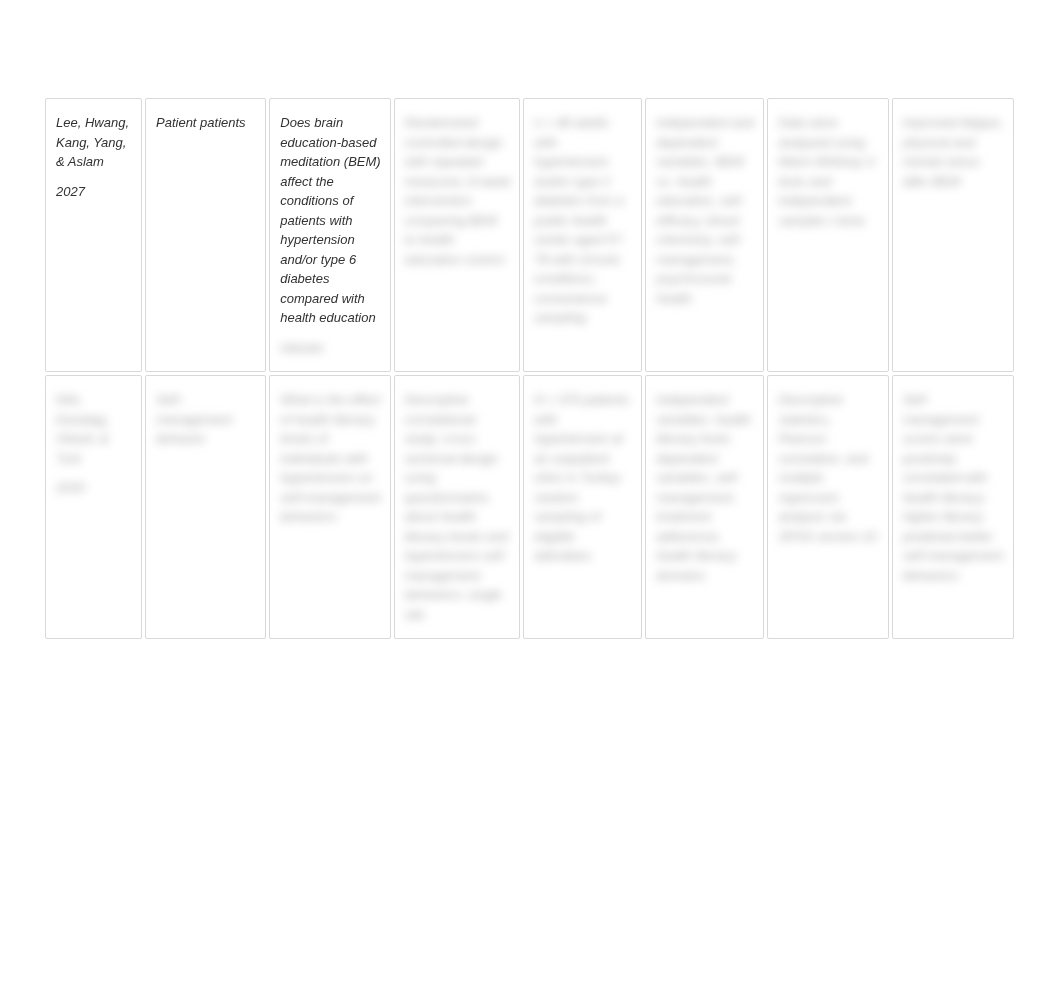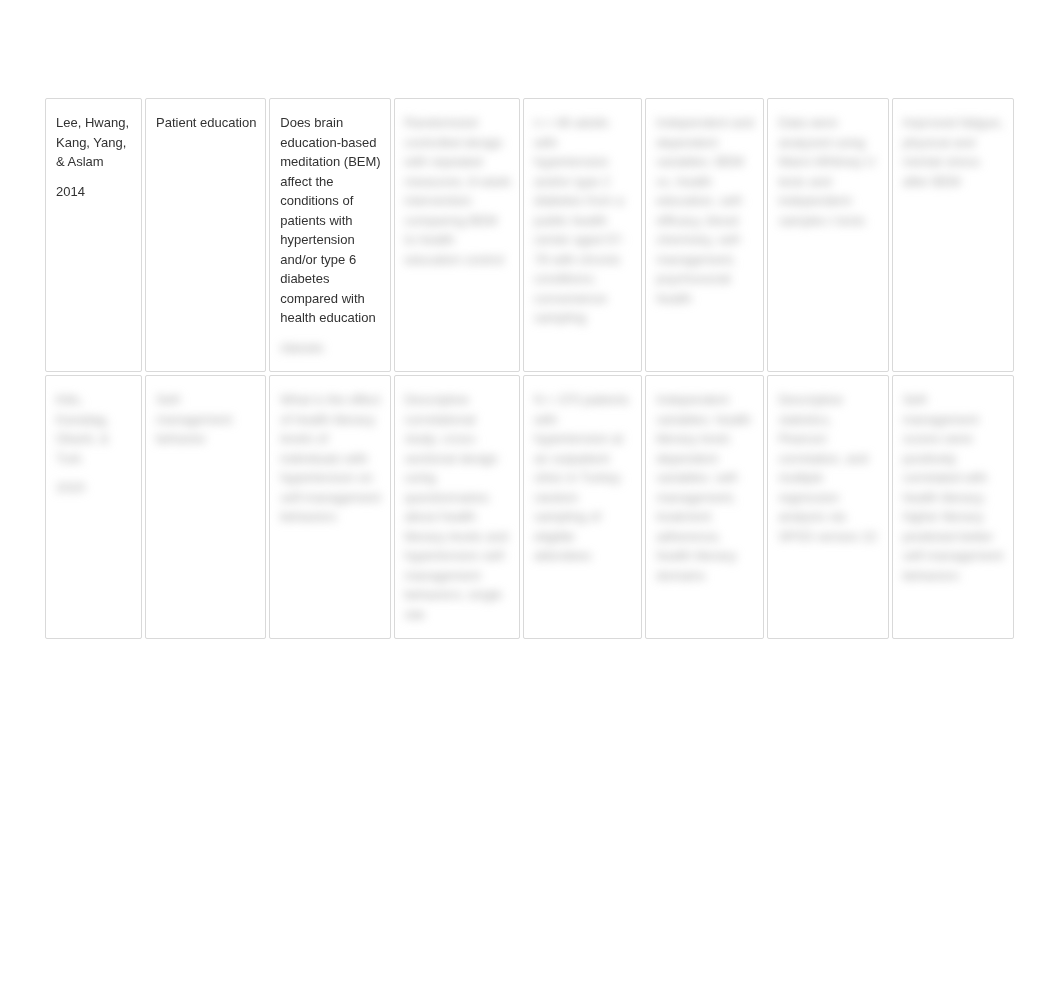--- a/index.html
+++ b/index.html
@@ -12,20 +12,21 @@
       background: #ffffff;
       width: 1062px;
       height: 1001px;
       position: relative;
     }
     .table-wrap {
       position: absolute;
       top: 95px;
       left: 42px;
       width: 975px;
+      font-style: italic;
     }
     table {
       border-collapse: separate;
       border-spacing: 3px;
       width: 100%;
       table-layout: fixed;
     }
     td {
       border: 1px solid #d9d9d9;
       background: #ffffff;
@@ -76,24 +77,24 @@
       <col class="c5">
         <col class="c6">
         <col class="c7">
         <col class="c8">
     </colgroup>
 
     <tbody>
         <tr>
       <td>
         <div class="para">Lee, Hwang, Kang, Yang, &amp; Aslam</div>
-        <div class="para">2014</div>
+        <div class="para">2027</div>
       </td>
       <td>
-        <div class="para">Patient education</div>
+        <div class="para">Patient patients</div>
       </td>
       <td>
         <div class="para">Does brain education-based meditation (BEM) affect the conditions of patients with hypertension and/or type 6 diabetes compared with health education</div>
         <div class="para partial-blur">classes</div>
       </td>
       <td>
         <div class="para blurred">Randomized controlled design with repeated measures; 8-week intervention comparing BEM to health education control</div>
       </td>
       <td>
         <div class="para blurred">n = 48 adults with hypertension and/or type 2 diabetes from a public health center aged 57-78 with chronic conditions; convenience sampling</div>

